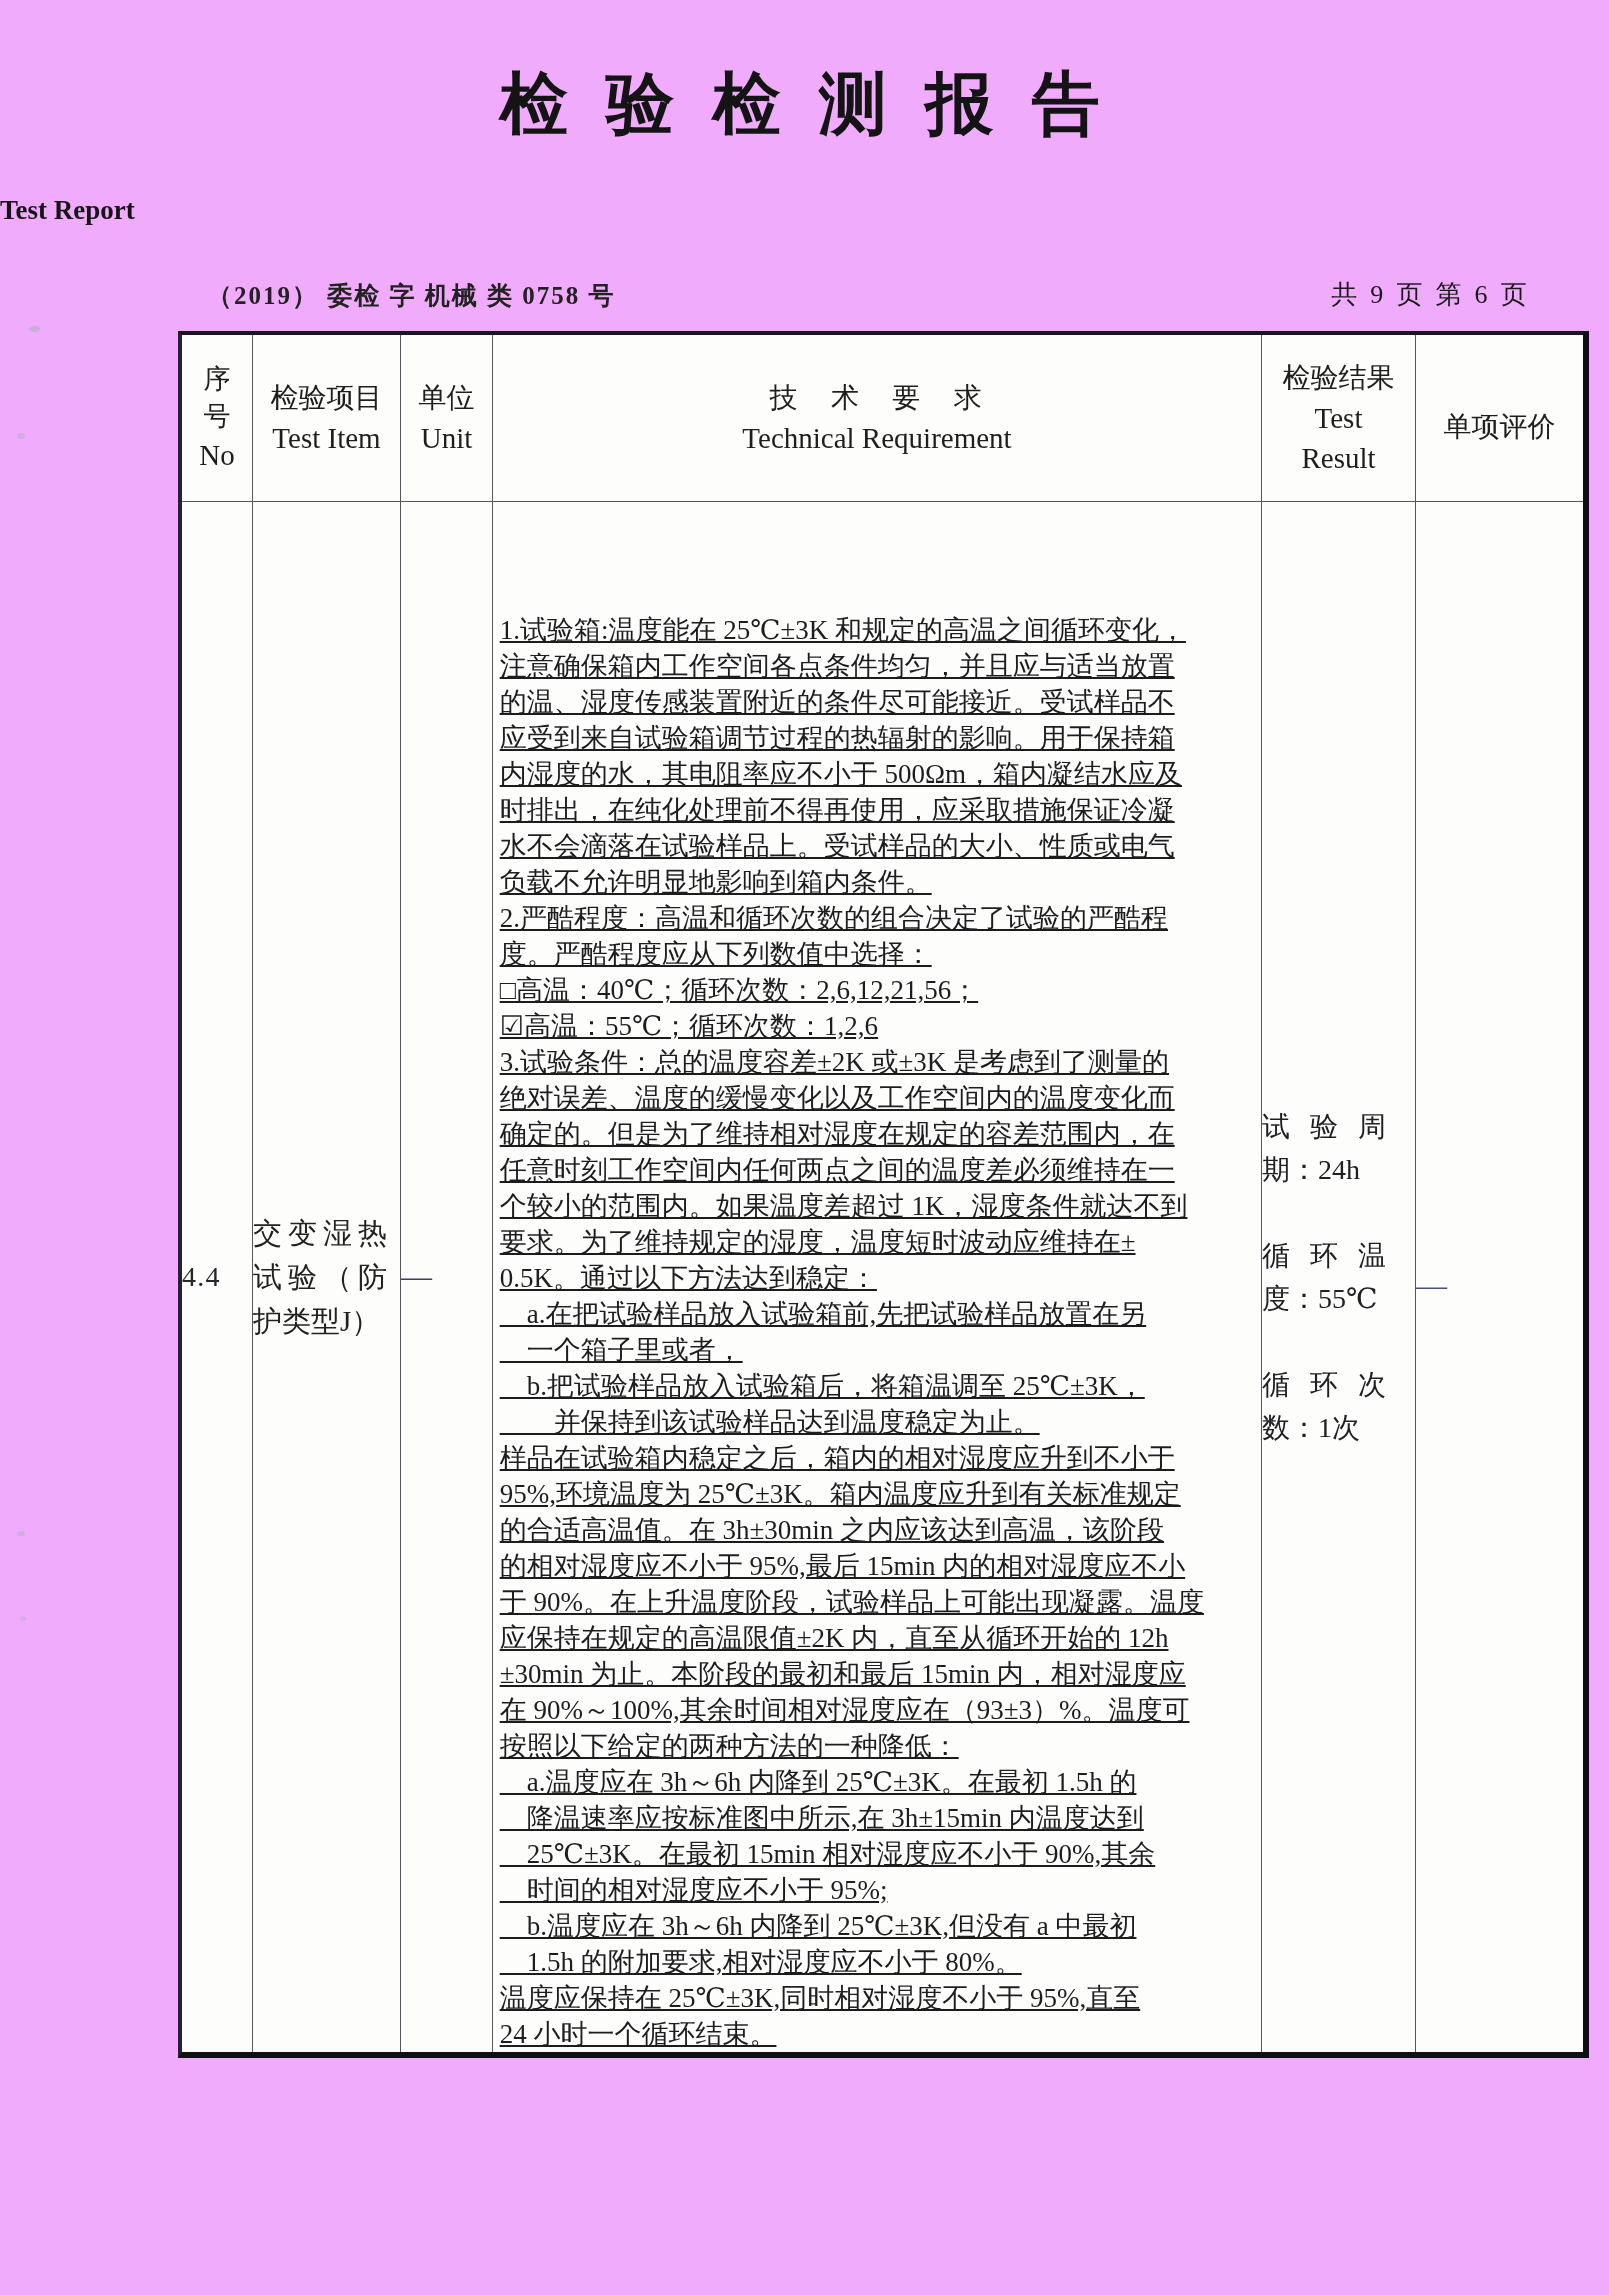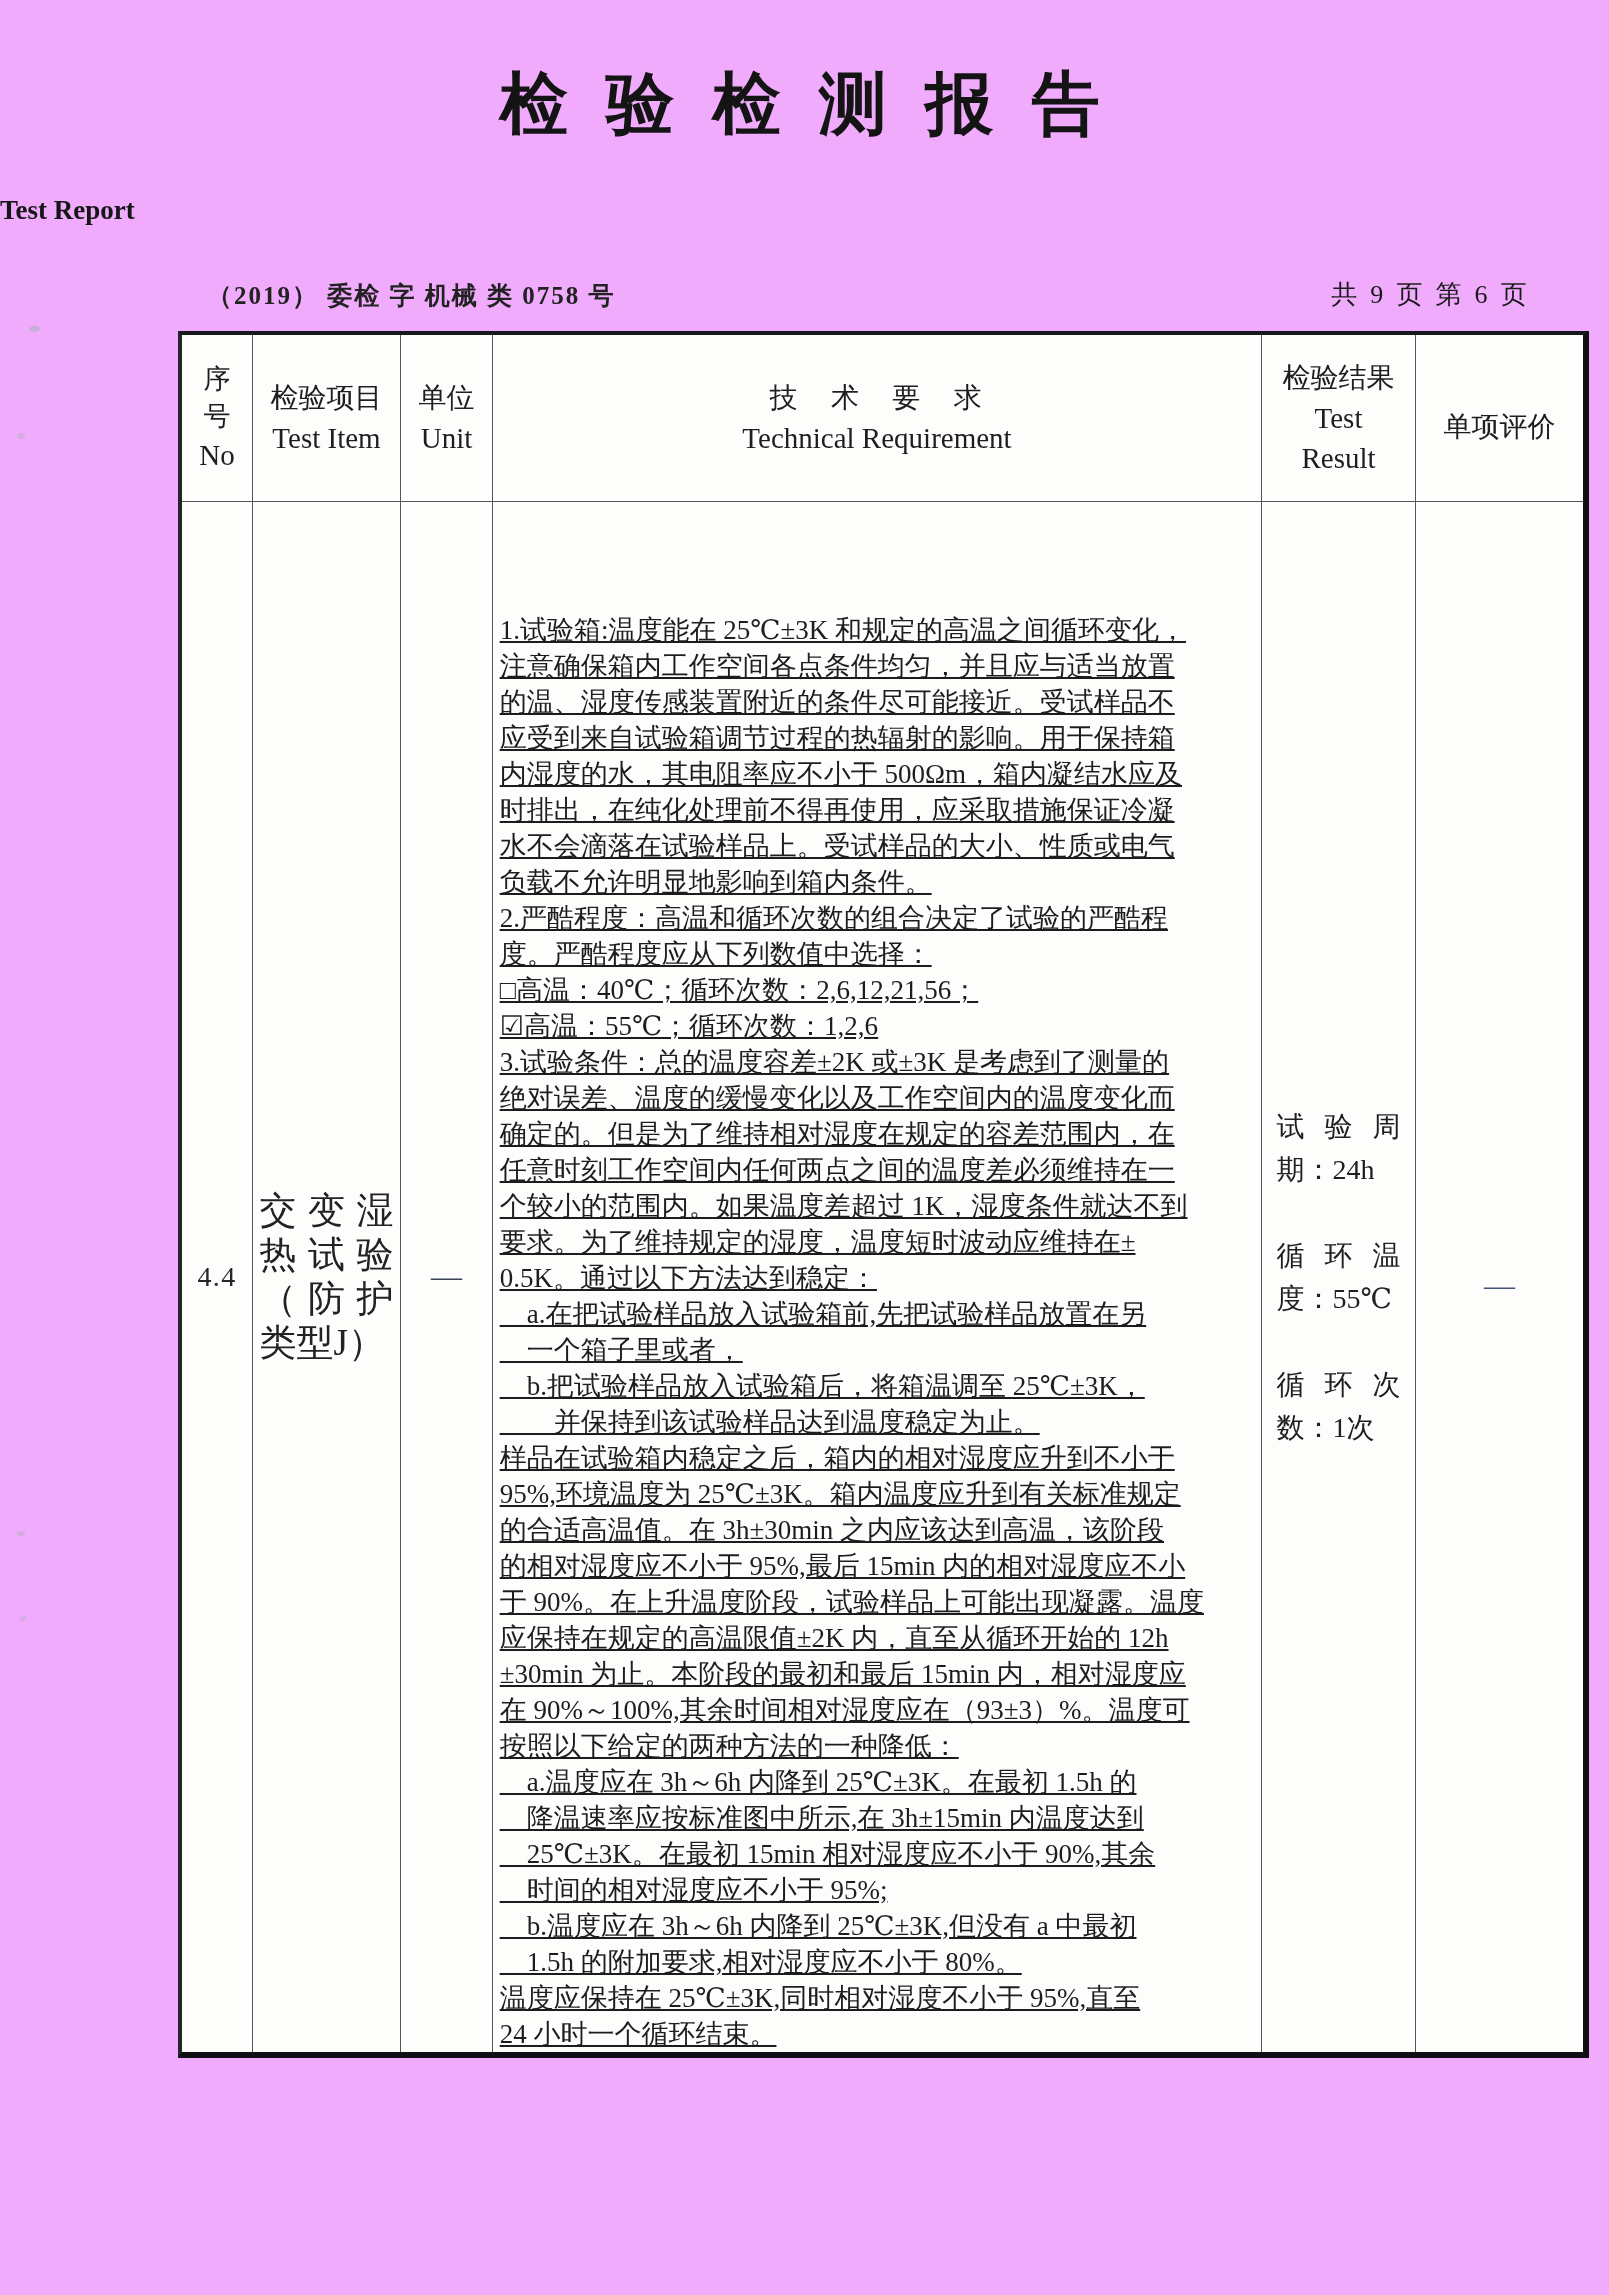--- a/index.html
+++ b/index.html
@@ -62,25 +62,25 @@
   .hc{
     display:flex;flex-direction:column;
     align-items:center;justify-content:center;
     text-align:center;
   }
   .h-cn{font-size:28px;line-height:40px;color:#1e1e1e;white-space:pre-line;}
   .h-en{font-size:29px;line-height:40px;color:#1e1e1e;white-space:pre-line;}
   .h-no-cn{font-size:27px;line-height:37px;}
   .h-req-cn{font-size:28px;letter-spacing:2.7px;}
   .bc{
-    display:flex;align-items:center;justify-content:center;
+    display:flex;align-items:center;
   }
   .cell-no{font-size:28px;letter-spacing:1.3px;color:#26262b;}
   .cell-item{
-    width:134px;font-size:37px;line-height:44px;
+    width:134px;font-size:29px;line-height:44px;
     text-align:justify;text-justify:inter-character;
     color:#222;
   }
   .dash{font-size:31px;color:#3c4356;}
   .dash-blue{color:#46517a;}
   .cell-req{
     align-items:flex-end;justify-content:flex-start;text-decoration:underline;
   }
   .req-text{
     padding:56px 5.3px 0 6.7px;

